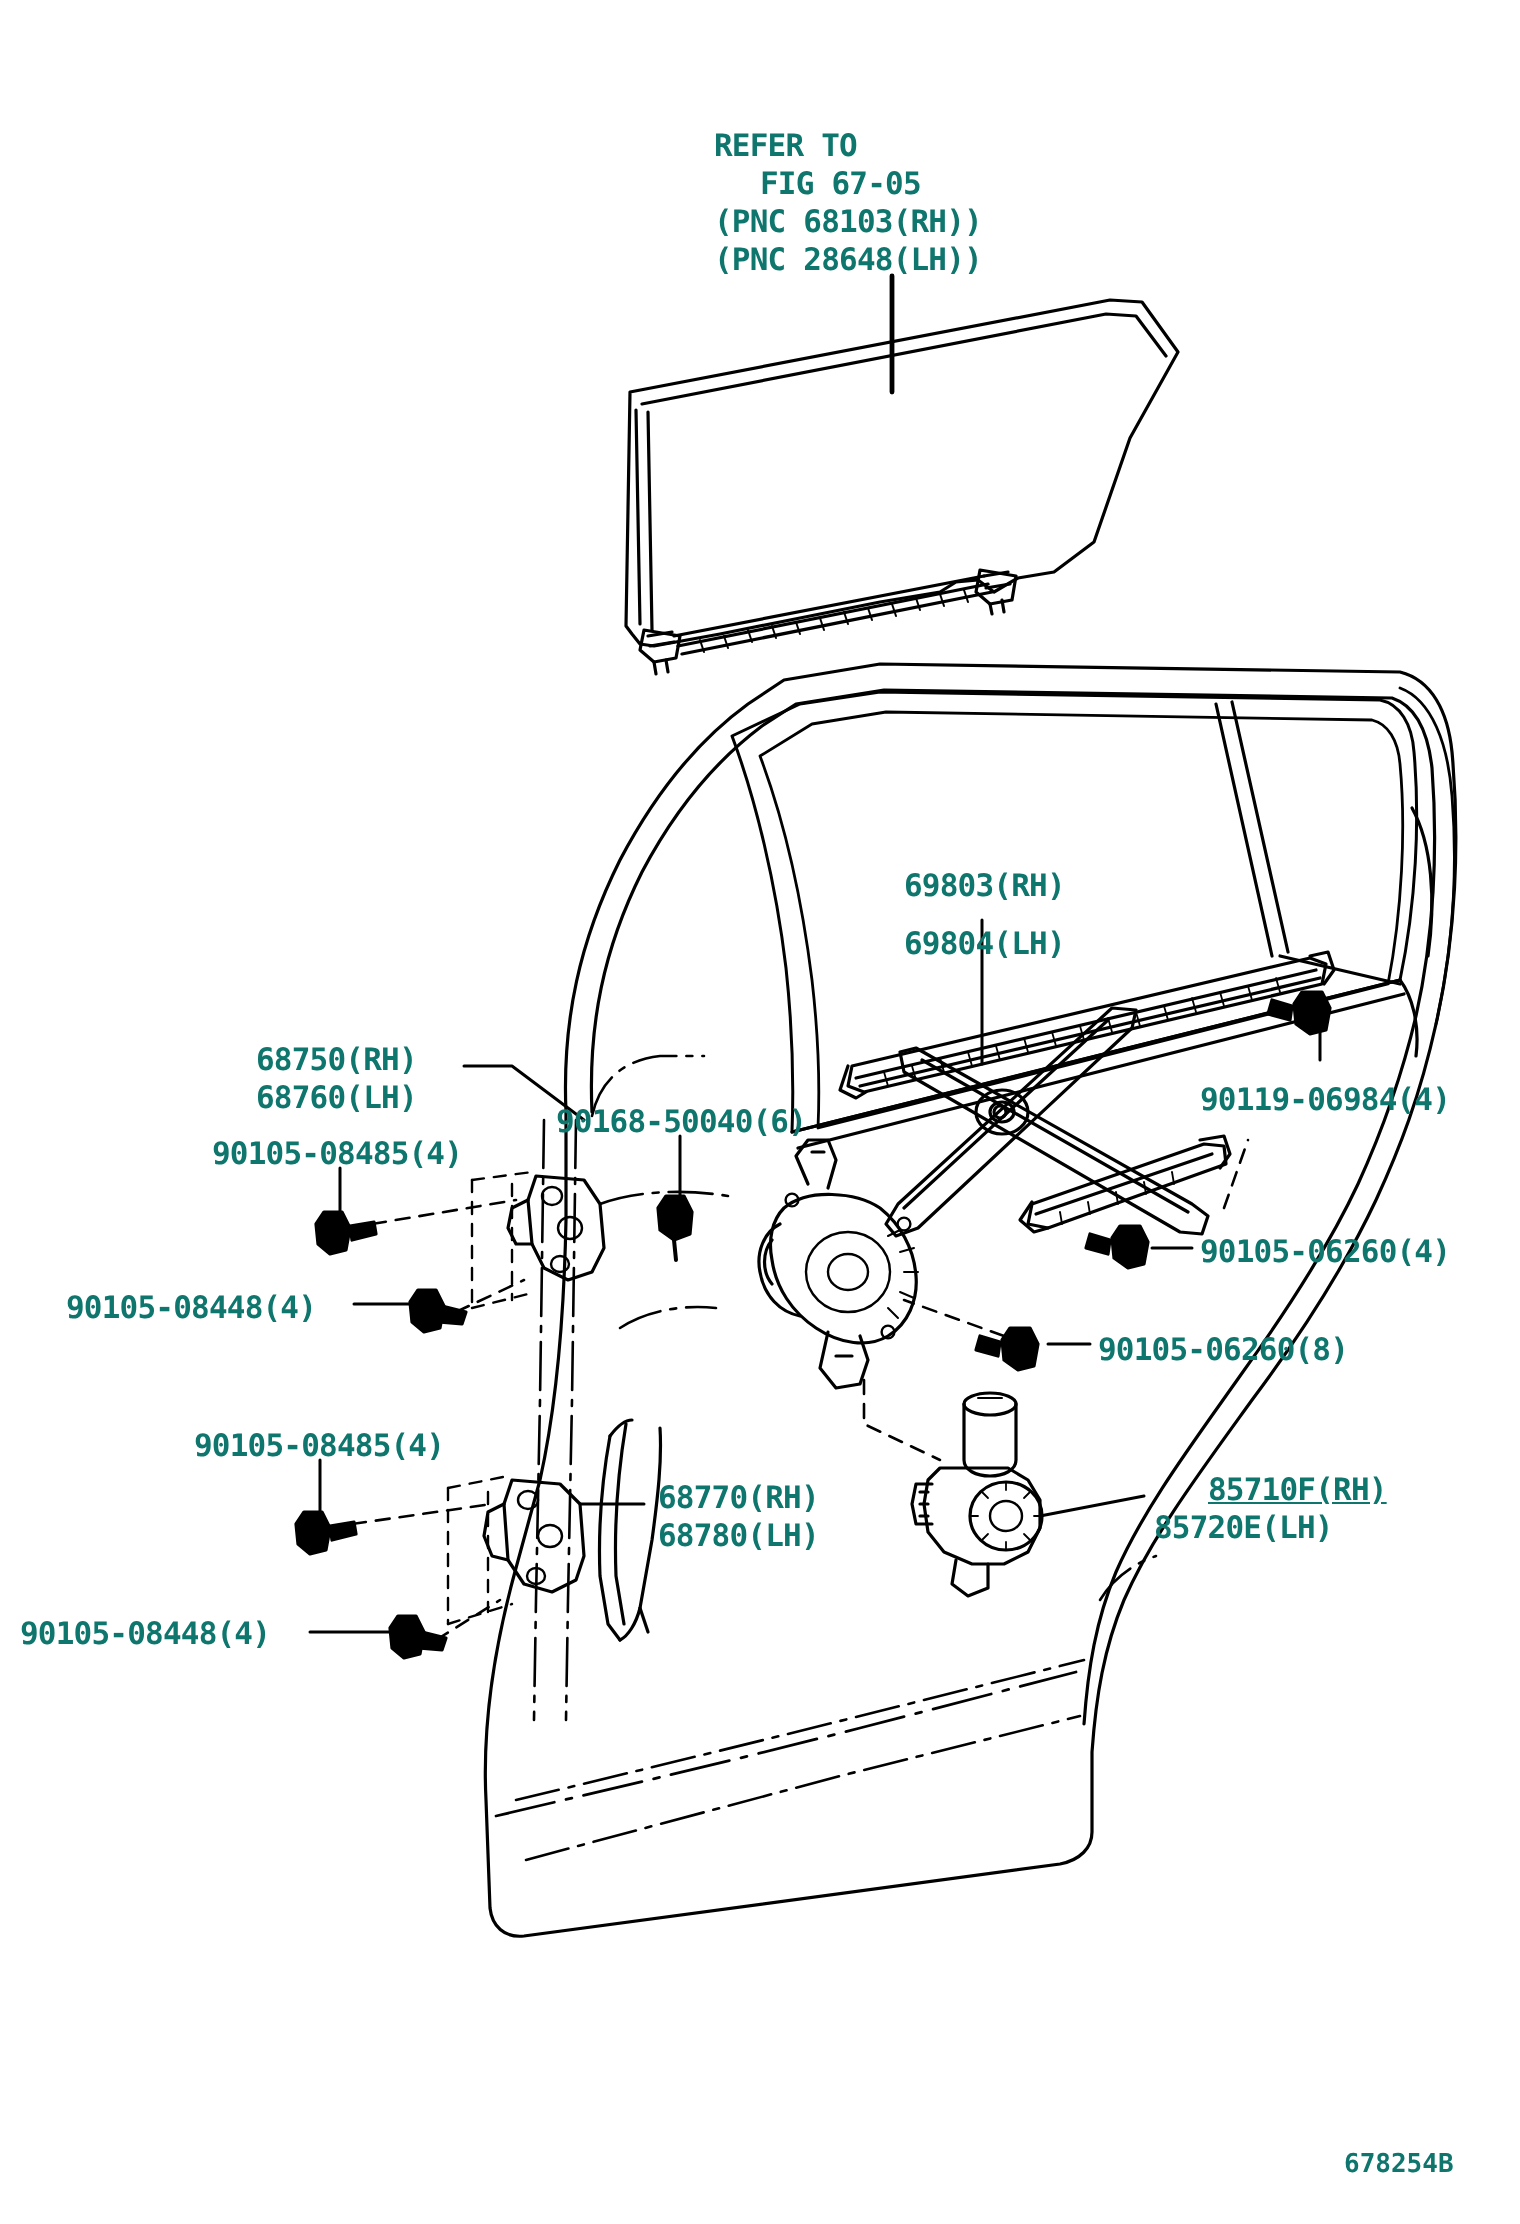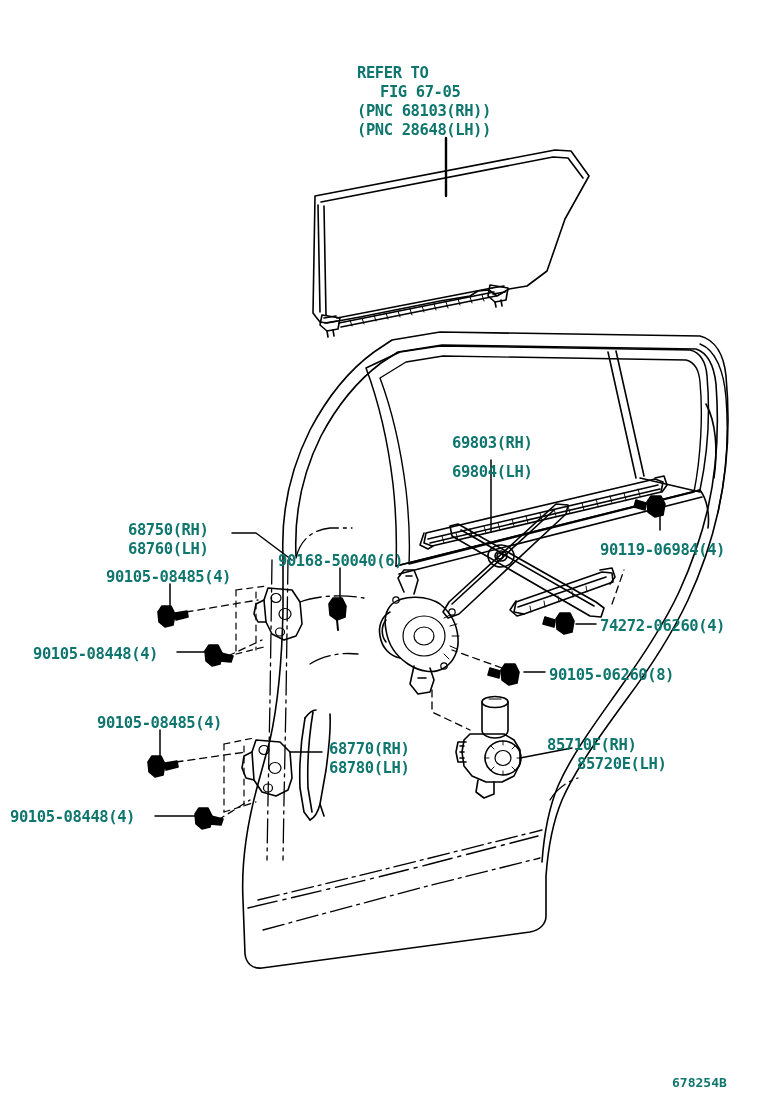--- a/index.html
+++ b/index.html
@@ -422,27 +422,27 @@
 <div class="lbl" style="left:452px;top:422px;margin-top:12px;">69803(RH)</div>
 <div class="lbl" style="left:452px;top:463px;">69804(LH)</div>
 
 <div class="lbl" style="left:128px;top:521px;">68750(RH)</div>
 <div class="lbl" style="left:128px;top:540px;">68760(LH)</div>
 
 <div class="lbl" style="left:278px;top:552px;">90168-50040(6)</div>
 <div class="lbl" style="left:106px;top:568px;">90105-08485(4)</div>
 <div class="lbl" style="left:600px;top:541px;">90119-06984(4)</div>
 <div class="lbl" style="left:33px;top:645px;">90105-08448(4)</div>
-<div class="lbl" style="left:600px;top:617px;">74272-06260(4)</div>
+<div class="lbl" style="left:600px;top:617px;">90105-06260(4)</div>
 <div class="lbl" style="left:549px;top:666px;">90105-06260(8)</div>
 <div class="lbl" style="left:97px;top:714px;">90105-08485(4)</div>
 
 <div class="lbl" style="left:329px;top:740px;">68770(RH)</div>
 <div class="lbl" style="left:329px;top:759px;">68780(LH)</div>
 
-<div class="lbl" style="left:547px;top:736px;">85710F(RH)</div>
+<div class="lbl" style="left:604px;top:736px;text-decoration:underline;">85710F(RH)</div>
 <div class="lbl" style="left:577px;top:755px;">85720E(LH)</div>
 
 <div class="lbl" style="left:10px;top:808px;">90105-08448(4)</div>
 
 <div class="lbl fig" style="left:672px;top:1073px;">678254B</div>
 
 </div>
 
 </body></html>

